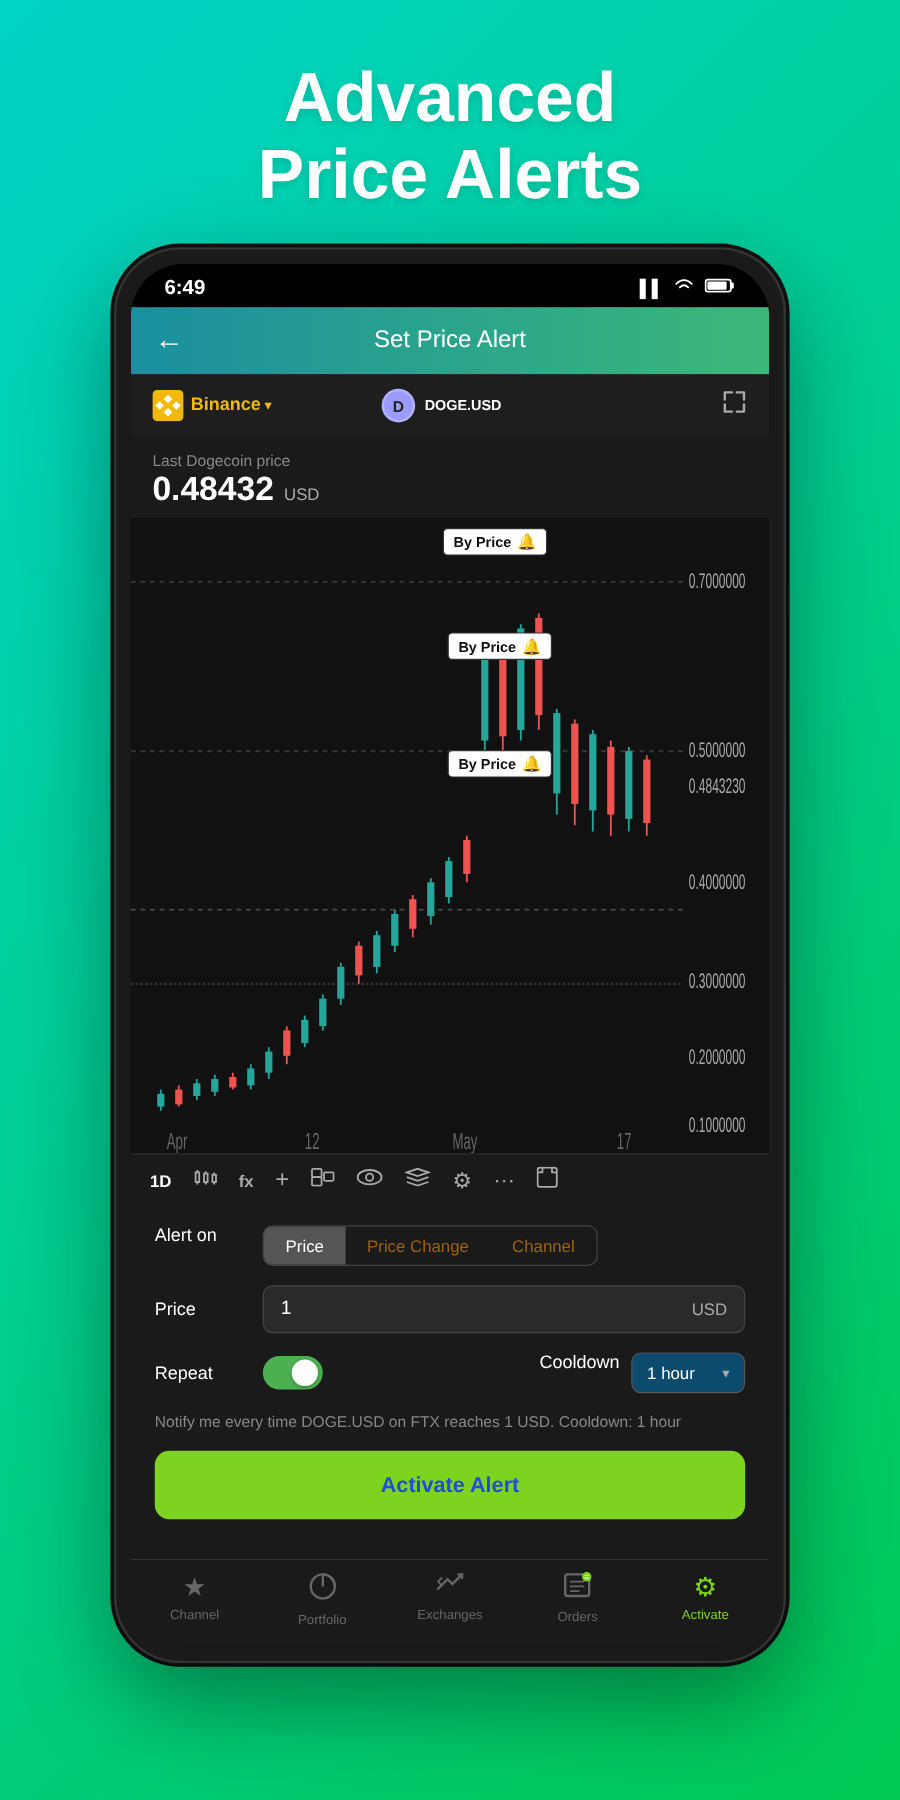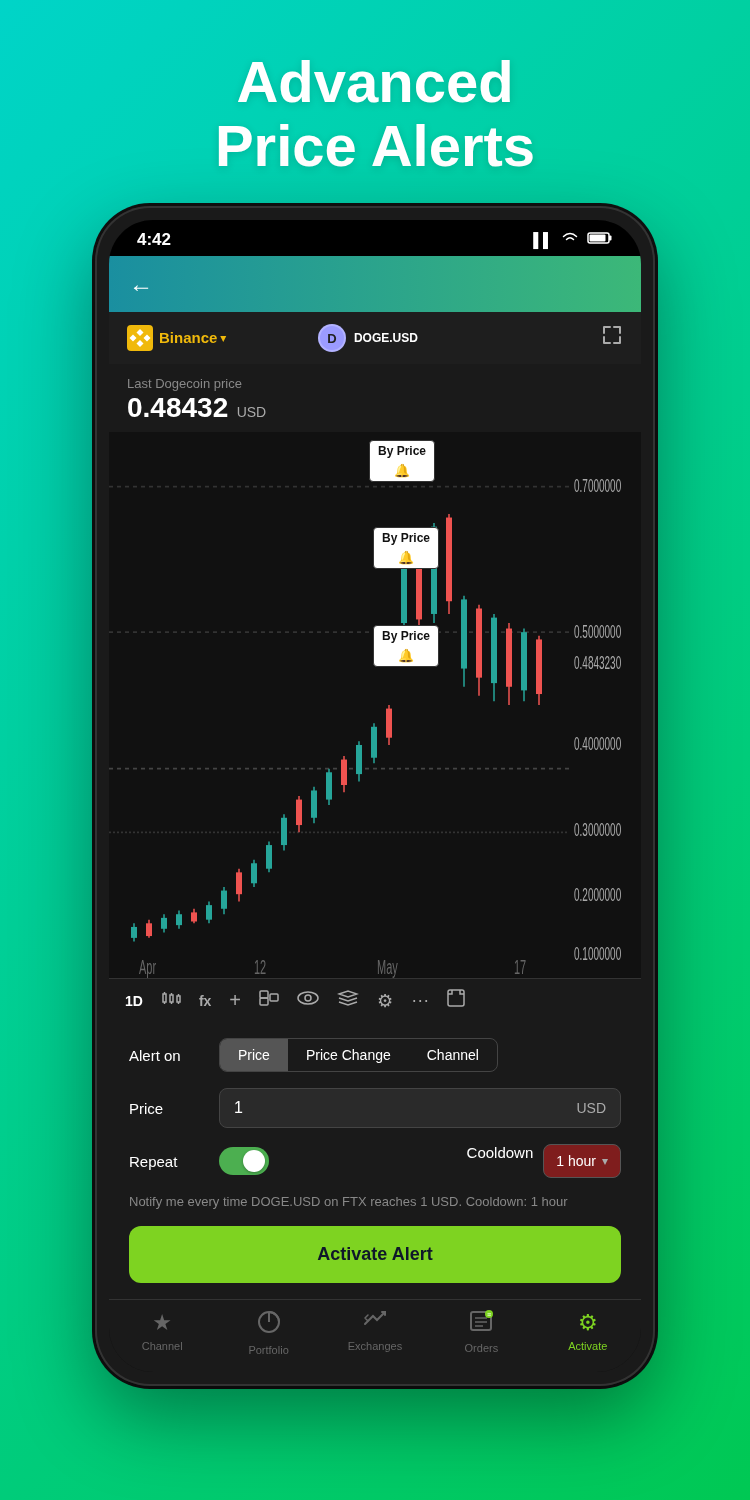--- a/index.html
+++ b/index.html
@@ -186,21 +186,20 @@
       border: 1px solid #333;
       border-radius: 4px;
       padding: 3px 8px;
       display: flex;
       align-items: center;
       gap: 5px;
       font-size: 12px;
       font-weight: 600;
       color: #111;
       cursor: pointer;
-      flex-direction: column;
     }
     .alert-bell {
       font-size: 13px;
       color: #f0b90b;
     }
 
     
     .chart-toolbar {
       background: #1a1a1a;
       display: flex;
@@ -227,40 +226,40 @@
 
     
     .alert-panel {
       background: #1a1a1a;
       padding: 16px 20px;
       flex-shrink: 0;
     }
 
     .alert-row {
       display: flex;
-      align-items: center;
+      align-items: flex-start;
       margin-bottom: 16px;
     }
     .alert-row-label {
       color: white;
       font-size: 15px;
       min-width: 90px;
     }
 
     
     .tab-group {
       display: flex;
       border-radius: 8px;
       overflow: hidden;
       border: 1px solid #444;
     }
     .tab-btn {
       padding: 8px 18px;
       font-size: 14px;
-      color: #ffffff;
+      color: #a16207;
       background: transparent;
       cursor: pointer;
       border: none;
     }
     .tab-btn.active {
       background: #555;
       color: white;
     }
 
     
@@ -327,29 +326,29 @@
       margin-left: auto;
       display: flex;
       align-items: flex-start;
       gap: 10px;
     }
     .cooldown-label {
       color: white;
       font-size: 15px;
     }
     .cooldown-select {
-      background: #7f1d1d;
+      background: #0c4a6e;
       border: 1px solid #555;
       border-radius: 8px;
       color: white;
       padding: 8px 12px;
       font-size: 14px;
       display: flex;
       align-items: center;
-      gap: 6px;
+      gap: 23px;
       cursor: pointer;
     }
     .cooldown-arrow {
       color: #aaa;
       font-size: 12px;
     }
 
     
     .notify-text {
       color: #888;
@@ -358,26 +357,26 @@
       margin-bottom: 14px;
     }
 
     
     .activate-btn {
       background: #7ed321;
       border: none;
       border-radius: 12px;
       padding: 18px;
       width: 100%;
-      color: #0f172a;
+      color: #1d4ed8;
       font-size: 18px;
       font-weight: 600;
       text-align: center;
       cursor: pointer;
-      margin-bottom: 0;
+      margin-bottom: 17px;
     }
 
     
     .bottom-nav {
       background: #1a1a1a;
       display: flex;
       justify-content: space-around;
       padding: 10px 0 16px;
       border-top: 1px solid #333;
       flex-shrink: 0;
@@ -416,21 +415,21 @@
 
 <div class="page-title">
   <span>Advanced</span><br>
   <span>Price Alerts</span>
 </div>
 
 <div class="phone-frame">
   <div class="phone-screen">
 
     <div class="status-bar">
-      <span class="status-time">4:42</span>
+      <span class="status-time">6:49</span>
       <div class="status-icons">
         <span class="status-icon">▌▌</span>
         <span class="status-icon">
           <svg width="18" height="14" viewBox="0 0 18 14" fill="white">
             <path d="M9 11l2 2-2-2-2 2 2-2z"></path>
             <path d="M5.5 8.5C6.7 7.3 7.8 6.7 9 6.7s2.3.6 3.5 1.8" stroke="white" stroke-width="1.5" fill="none" stroke-linecap="round"></path>
             <path d="M2.5 5.5C4.5 3.5 6.6 2.5 9 2.5s4.5 1 6.5 3" stroke="white" stroke-width="1.5" fill="none" stroke-linecap="round"></path>
           </svg>
         </span>
         <span class="status-icon">
@@ -438,20 +437,21 @@
             <rect x="1" y="2" width="21" height="10" rx="2" stroke="white" stroke-width="1.5"></rect>
             <rect x="22" y="4.5" width="2.5" height="5" rx="1" fill="white"></rect>
             <rect x="2.5" y="3.5" width="16" height="7" rx="1" fill="white"></rect>
           </svg>
         </span>
       </div>
     </div>
 
     <div class="app-header">
       <span class="back-btn">←</span>
+      <span class="header-title">Set Price Alert</span>
     </div>
 
     <div class="exchange-bar">
 
       <svg width="26" height="26" viewBox="0 0 26 26" style="margin-right:6px">
         <rect width="26" height="26" rx="4" fill="#F0B90B"></rect>
         <polygon points="13,4 16.5,7.5 13,11 9.5,7.5" fill="white"></polygon>
         <polygon points="6,9.5 9.5,13 6,16.5 2.5,13" fill="white"></polygon>
         <polygon points="20,9.5 23.5,13 20,16.5 16.5,13" fill="white"></polygon>
         <polygon points="13,15 16.5,18.5 13,22 9.5,18.5" fill="white"></polygon>

